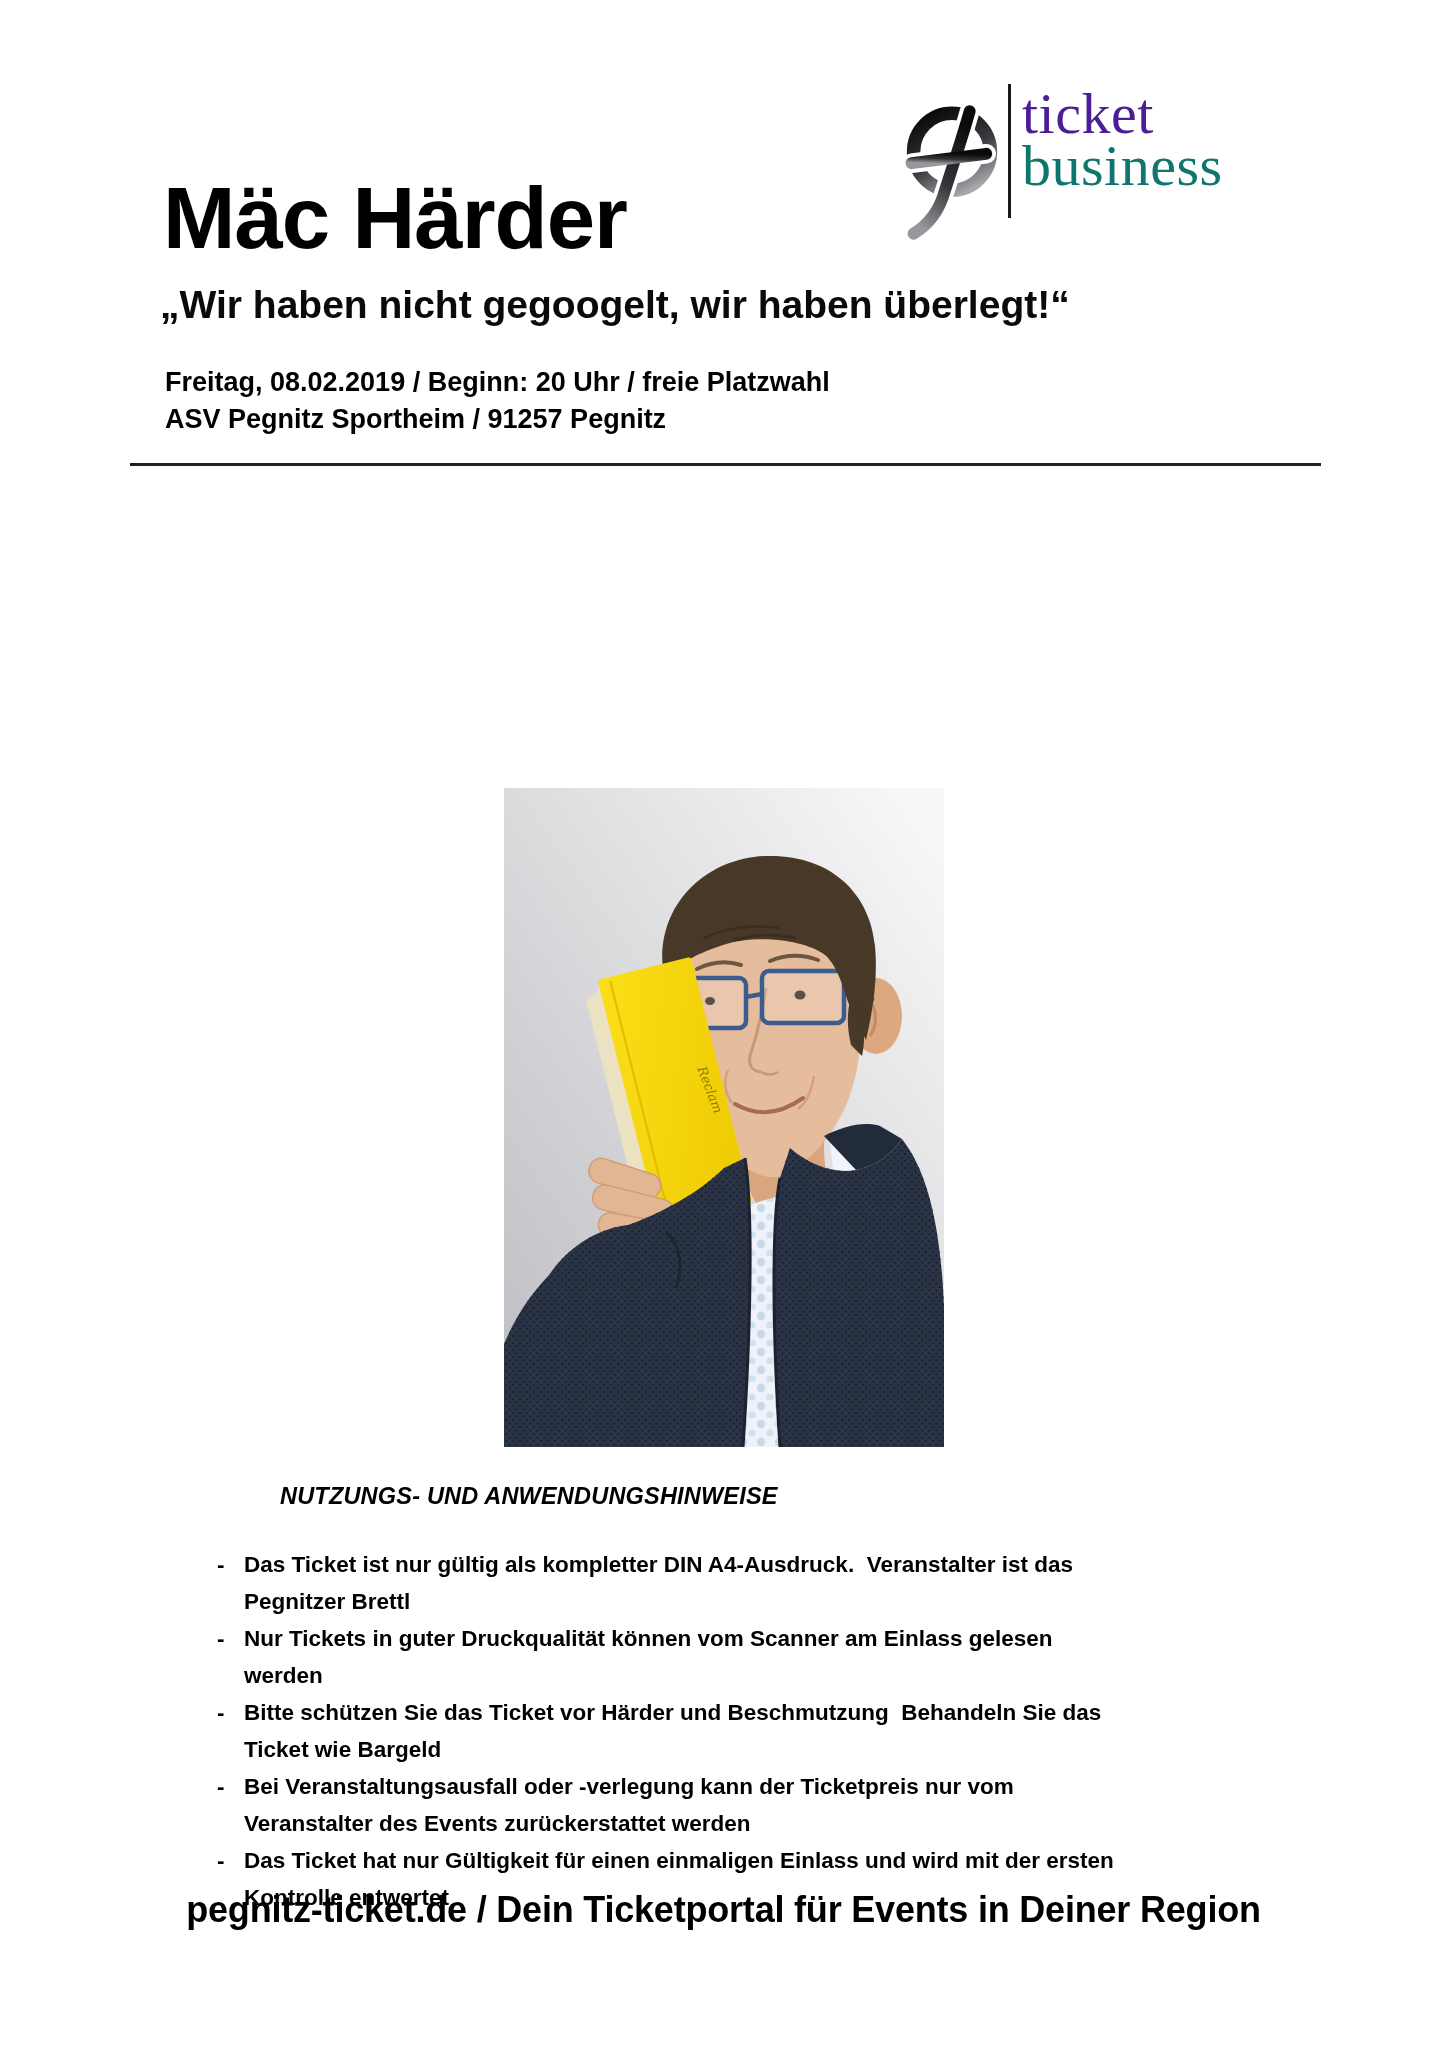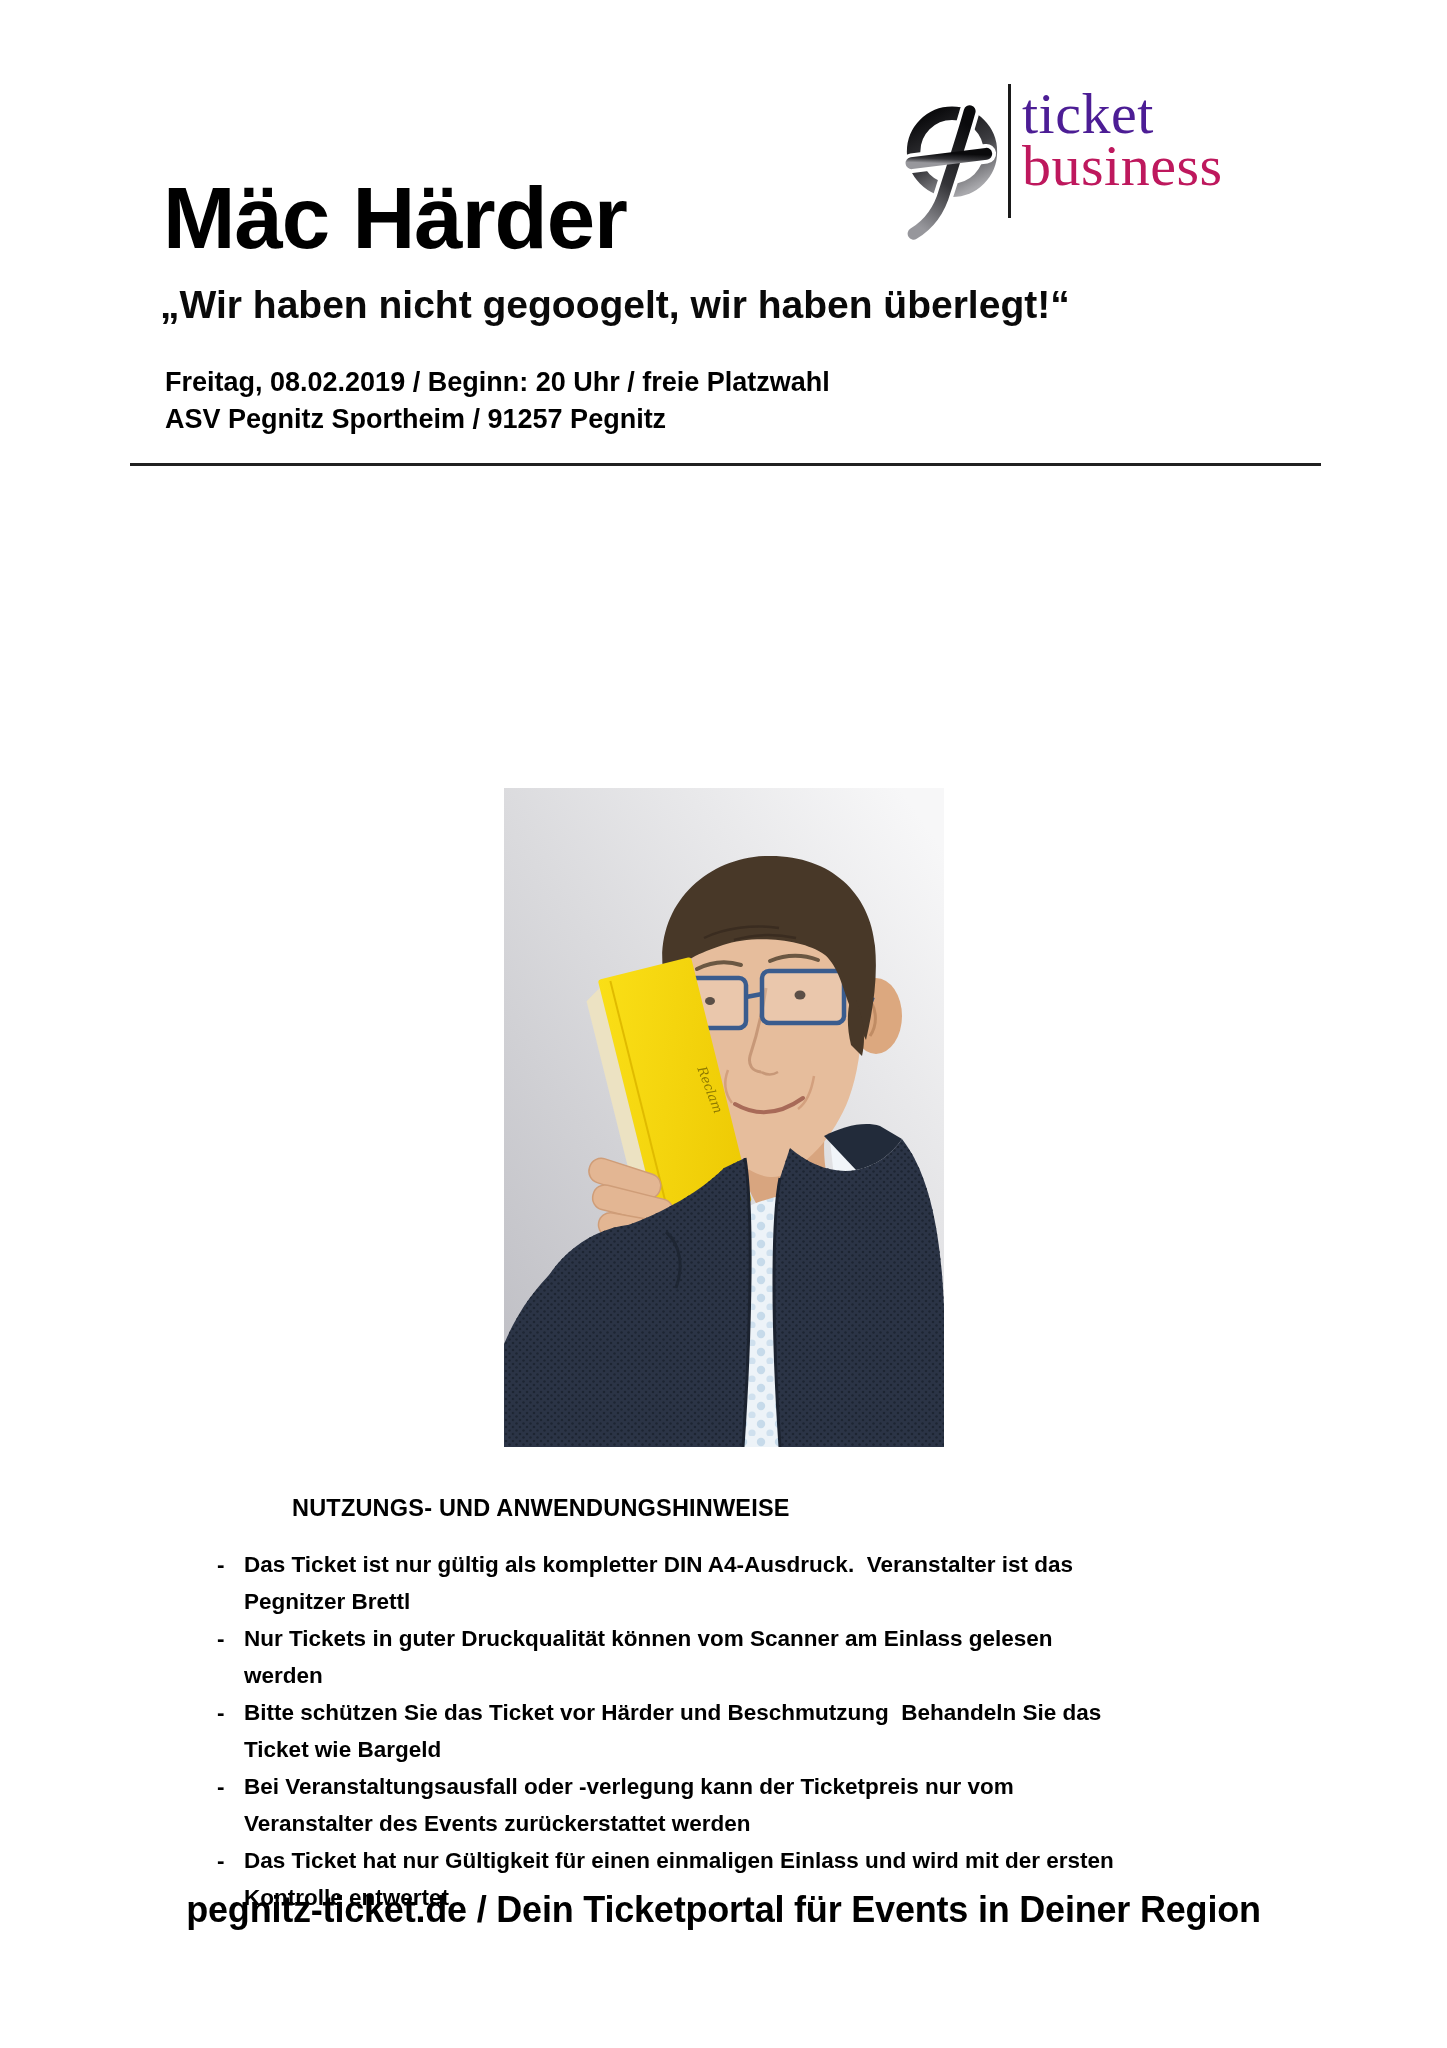--- a/index.html
+++ b/index.html
@@ -11,31 +11,31 @@
     font-family:"Liberation Sans", sans-serif;
     color:#000;
     overflow:hidden;
   }
   
   .logo{position:absolute;left:898px;top:84px;width:380px;height:138px;}
   .logo-icon{position:absolute;left:2px;top:20px;}
   .logo-divider{position:absolute;left:110px;top:0;width:3px;height:134px;background:#1a1a1a;}
   .logo-text{position:absolute;left:124px;top:4px;font-family:"Liberation Serif", serif;letter-spacing:0.5px;}
   .logo-line1{font-size:58px;line-height:52px;color:#4c1d95;}
-  .logo-line2{font-size:58px;line-height:52px;color:#be185d;}
+  .logo-line2{font-size:58px;line-height:52px;color:#0f766e;}
   
   .title{position:absolute;left:163px;top:168px;font-size:87px;font-weight:bold;letter-spacing:-1px;white-space:nowrap;}
   .subtitle{position:absolute;left:160px;top:283px;font-size:39px;letter-spacing:0px;white-space:nowrap;color:#0a0a0a;font-weight:bold;}
   .event-details{position:absolute;left:165px;top:364px;font-size:27px;font-weight:bold;line-height:37px;white-space:nowrap;}
   .rule{position:absolute;left:130px;top:463px;width:1191px;height:0;border:none;border-top:3px solid #202020;margin:0;}
   
   .photo{position:absolute;left:504px;top:788px;width:440px;height:659px;}
   .photo svg{display:block;}
   
-  .notes-heading{position:absolute;left:280px;top:1483px;font-size:23.5px;font-weight:bold;letter-spacing:0.2px;margin:12px;}
+  .notes-heading{position:absolute;left:280px;top:1483px;font-size:23.5px;font-weight:bold;letter-spacing:0.2px;margin:0;font-style:italic;}
   .notes{position:absolute;left:217px;top:1546px;width:960px;font-size:22.5px;font-weight:bold;line-height:37px;}
   .note-item{position:relative;padding-left:27px;}
   .note-marker{position:absolute;left:0;top:0;font-weight:bold;}
   .note-line{display:block;white-space:pre-wrap;}
   
   .footer{position:absolute;left:0;top:1889px;width:1447px;text-align:center;font-size:36px;font-weight:bold;letter-spacing:-0.2px;}
 </style>
 </head>
 <body>
 

